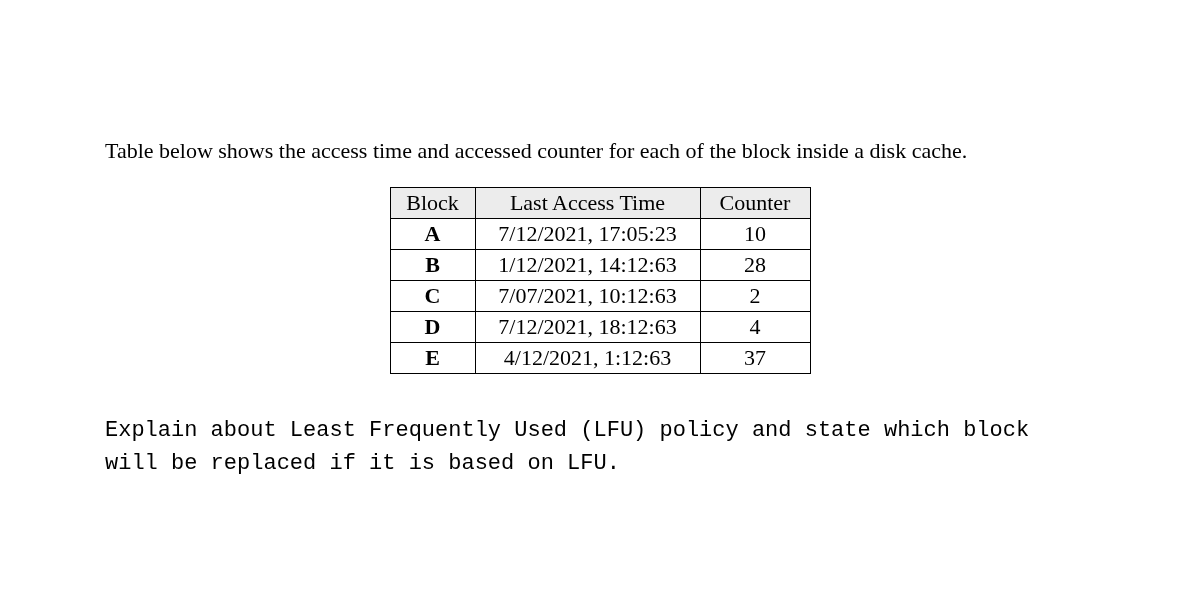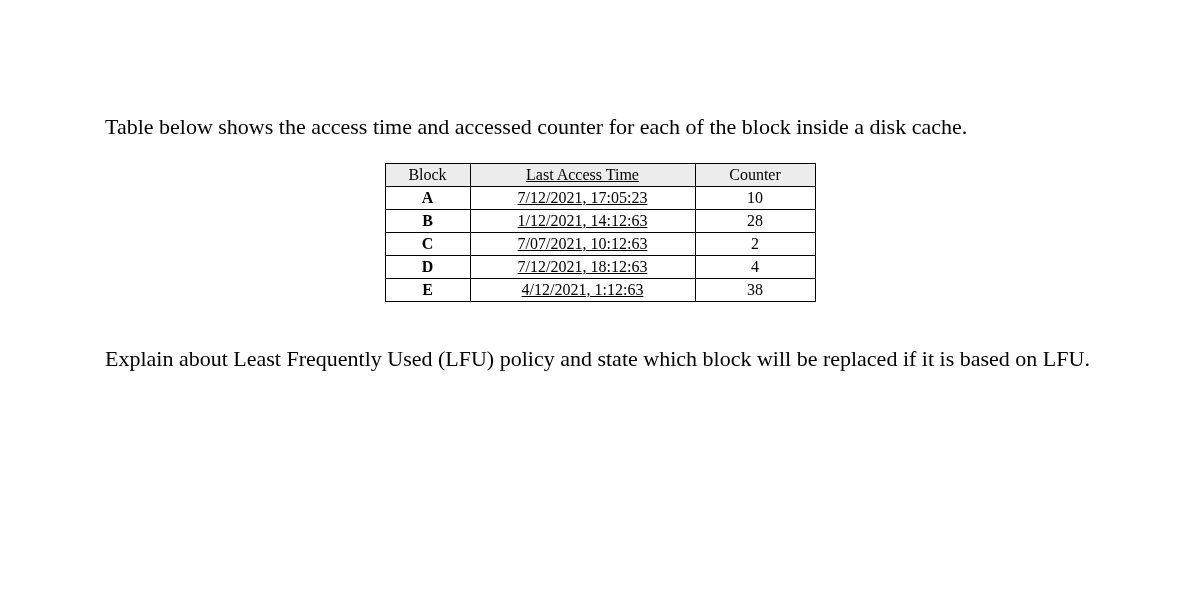--- a/index.html
+++ b/index.html
@@ -12,63 +12,64 @@
       height: 595px;
       background: #ffffff;
       font-family: "Times New Roman", Times, serif;
       font-size: 22px;
       color: #000;
       padding: 110px 105px 0 105px;
     }
     .intro-text {
       line-height: 1.5;
       margin-bottom: 20px;
+      margin-top: 24px;
     }
     .table-wrapper {
       display: flex;
       justify-content: center;
       margin-bottom: 40px;
     }
     table {
       border-collapse: collapse;
     }
     th, td {
       border: 1.5px solid #000;
       text-align: center;
-      font-size: 16px;
+      font-size: 22px;
       padding: 2px 12px;
       font-weight: normal;
     }
     thead th {
       background: #ececec;
     }
     .col-block {
       width: 85px;
       font-weight: bold;
     }
     .col-lat {
       width: 225px;
-      text-decoration: underline;
     }
     .col-counter {
-      width: 120px;
+      width: 110px;
     }
     thead .col-block,
     thead .col-lat,
     thead .col-counter {
       font-weight: normal;
     }
     thead th {
        font-family: "Times New Roman", Times, serif;
     }
     tbody .cell-block {
       font-weight: bold;
     }
     .question-text {
       line-height: 1.5;
+      font-family: Liberation Mono, monospace;
     }
   </style>
 </head>
 <body>
 
 <p class="intro-text">Table below shows the access time and accessed counter for each of the block inside a disk cache.</p>
 
 <div class="table-wrapper">
   <table>
     <thead>
@@ -95,19 +96,19 @@
         <td class="col-counter">2</td>
       </tr>
       <tr>
         <td class="col-block cell-block">D</td>
         <td class="col-lat">7/12/2021, 18:12:63</td>
         <td class="col-counter">4</td>
       </tr>
       <tr>
         <td class="col-block cell-block">E</td>
         <td class="col-lat">4/12/2021, 1:12:63</td>
-        <td class="col-counter">38</td>
+        <td class="col-counter">37</td>
       </tr>
     </tbody>
   </table>
 </div>
 
 <p class="question-text">Explain about Least Frequently Used (LFU) policy and state which block will be replaced if it is based on LFU.</p>
 
 </body></html>

